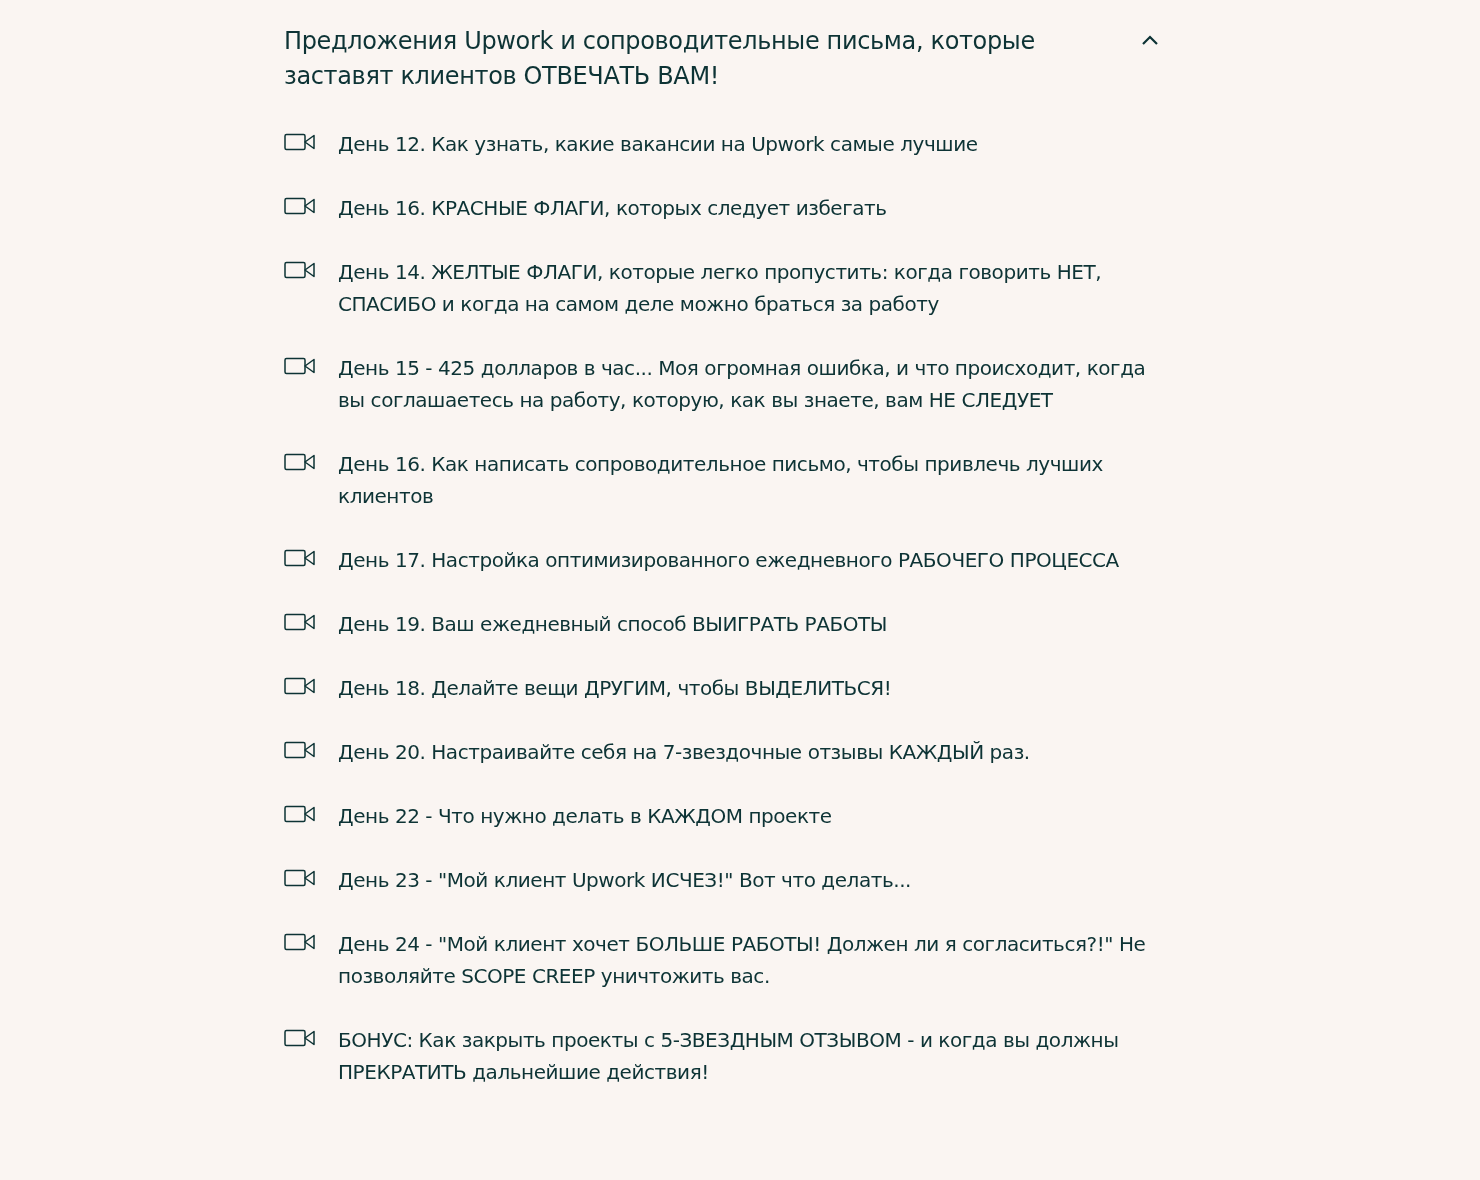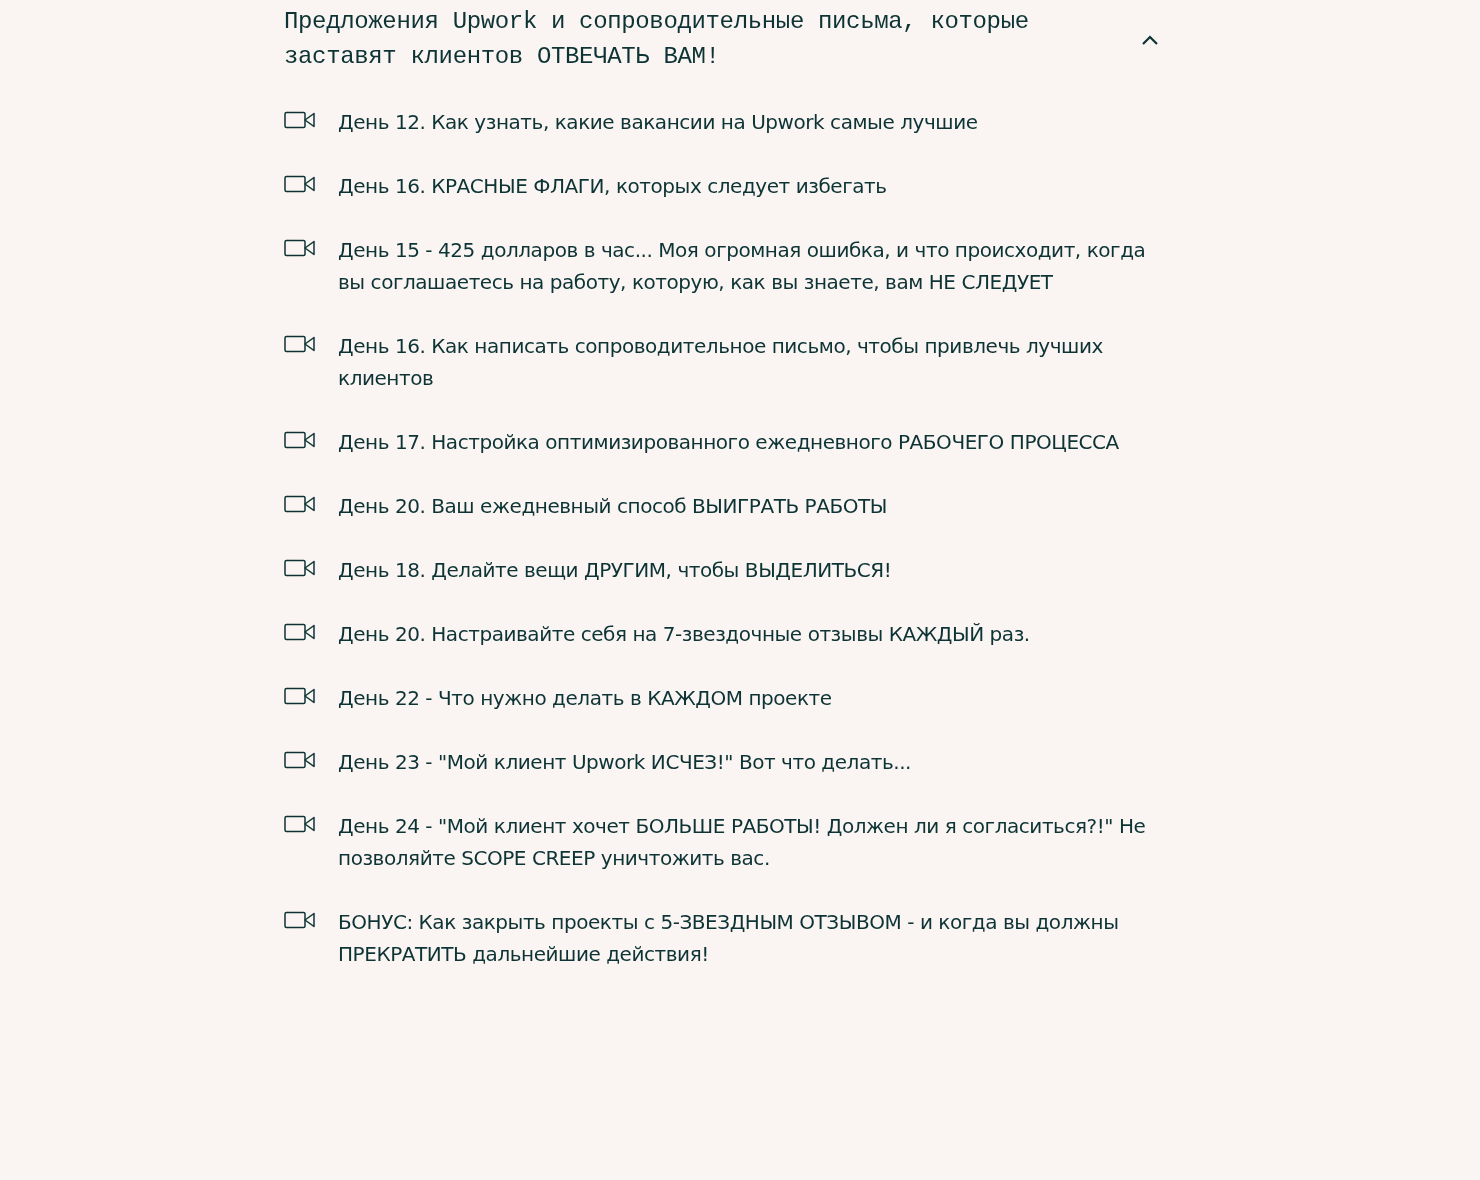--- a/index.html
+++ b/index.html
@@ -18,22 +18,21 @@
       position: absolute;
       left: 284px;
       top: 0;
       width: 880px;
     }
     .section-header {
       position: relative;
       display: flex;
       justify-content: space-between;
       align-items: flex-start;
-      padding-top: 4px;
-      font-family: Liberation Mono, monospace;
+      padding-top: 24px;
     }
     .section-title {
       font-size: 24px;
       line-height: 35px;
       letter-spacing: -0.35px;
       width: 820px;
       font-weight: normal;
       margin: 0;
     }
     .chevron {
@@ -42,21 +41,21 @@
       top: 34px;
       width: 18px;
       height: 12px;
       cursor: pointer;
     }
     .lessons {
       list-style: none;
       margin: 0;
       padding: 0;
       position: absolute;
-      top: 106px;
+      top: 128px;
       left: 0;
       width: 880px;
     }
     .lesson {
       display: flex;
       align-items: flex-start;
       margin-bottom: 32px;
       cursor: pointer;
     }
     .lesson-icon {
@@ -97,20 +96,27 @@
       <rect x="1" y="1.5" width="20" height="15" rx="1.5" fill="none" stroke="#0d3335" stroke-width="1.5"></rect>
       <path d="M21 9 L30 2.5 L30 15.5 Z" fill="none" stroke="#0d3335" stroke-width="1.5" stroke-linejoin="round"></path>
     </svg>
     <span class="lesson-title">День 16. КРАСНЫЕ ФЛАГИ, которых следует избегать</span>
   </li>
       <li class="lesson">
     <svg class="lesson-icon" viewBox="0 0 32 18">
       <rect x="1" y="1.5" width="20" height="15" rx="1.5" fill="none" stroke="#0d3335" stroke-width="1.5"></rect>
       <path d="M21 9 L30 2.5 L30 15.5 Z" fill="none" stroke="#0d3335" stroke-width="1.5" stroke-linejoin="round"></path>
     </svg>
+    <span class="lesson-title">День 14. ЖЕЛТЫЕ ФЛАГИ, которые легко пропустить: когда говорить НЕТ, СПАСИБО и когда на самом деле можно браться за работу</span>
+  </li>
+      <li class="lesson">
+    <svg class="lesson-icon" viewBox="0 0 32 18">
+      <rect x="1" y="1.5" width="20" height="15" rx="1.5" fill="none" stroke="#0d3335" stroke-width="1.5"></rect>
+      <path d="M21 9 L30 2.5 L30 15.5 Z" fill="none" stroke="#0d3335" stroke-width="1.5" stroke-linejoin="round"></path>
+    </svg>
     <span class="lesson-title">День 15 - 425 долларов в час... Моя огромная ошибка, и что происходит, когда вы соглашаетесь на работу, которую, как вы знаете, вам НЕ СЛЕДУЕТ</span>
   </li>
       <li class="lesson">
     <svg class="lesson-icon" viewBox="0 0 32 18">
       <rect x="1" y="1.5" width="20" height="15" rx="1.5" fill="none" stroke="#0d3335" stroke-width="1.5"></rect>
       <path d="M21 9 L30 2.5 L30 15.5 Z" fill="none" stroke="#0d3335" stroke-width="1.5" stroke-linejoin="round"></path>
     </svg>
     <span class="lesson-title">День 16. Как написать сопроводительное письмо, чтобы привлечь лучших клиентов</span>
   </li>
       <li class="lesson">
@@ -118,21 +124,21 @@
       <rect x="1" y="1.5" width="20" height="15" rx="1.5" fill="none" stroke="#0d3335" stroke-width="1.5"></rect>
       <path d="M21 9 L30 2.5 L30 15.5 Z" fill="none" stroke="#0d3335" stroke-width="1.5" stroke-linejoin="round"></path>
     </svg>
     <span class="lesson-title">День 17. Настройка оптимизированного ежедневного РАБОЧЕГО ПРОЦЕССА</span>
   </li>
       <li class="lesson">
     <svg class="lesson-icon" viewBox="0 0 32 18">
       <rect x="1" y="1.5" width="20" height="15" rx="1.5" fill="none" stroke="#0d3335" stroke-width="1.5"></rect>
       <path d="M21 9 L30 2.5 L30 15.5 Z" fill="none" stroke="#0d3335" stroke-width="1.5" stroke-linejoin="round"></path>
     </svg>
-    <span class="lesson-title">День 20. Ваш ежедневный способ ВЫИГРАТЬ РАБОТЫ</span>
+    <span class="lesson-title">День 19. Ваш ежедневный способ ВЫИГРАТЬ РАБОТЫ</span>
   </li>
       <li class="lesson">
     <svg class="lesson-icon" viewBox="0 0 32 18">
       <rect x="1" y="1.5" width="20" height="15" rx="1.5" fill="none" stroke="#0d3335" stroke-width="1.5"></rect>
       <path d="M21 9 L30 2.5 L30 15.5 Z" fill="none" stroke="#0d3335" stroke-width="1.5" stroke-linejoin="round"></path>
     </svg>
     <span class="lesson-title">День 18. Делайте вещи ДРУГИМ, чтобы ВЫДЕЛИТЬСЯ!</span>
   </li>
       <li class="lesson">
     <svg class="lesson-icon" viewBox="0 0 32 18">

